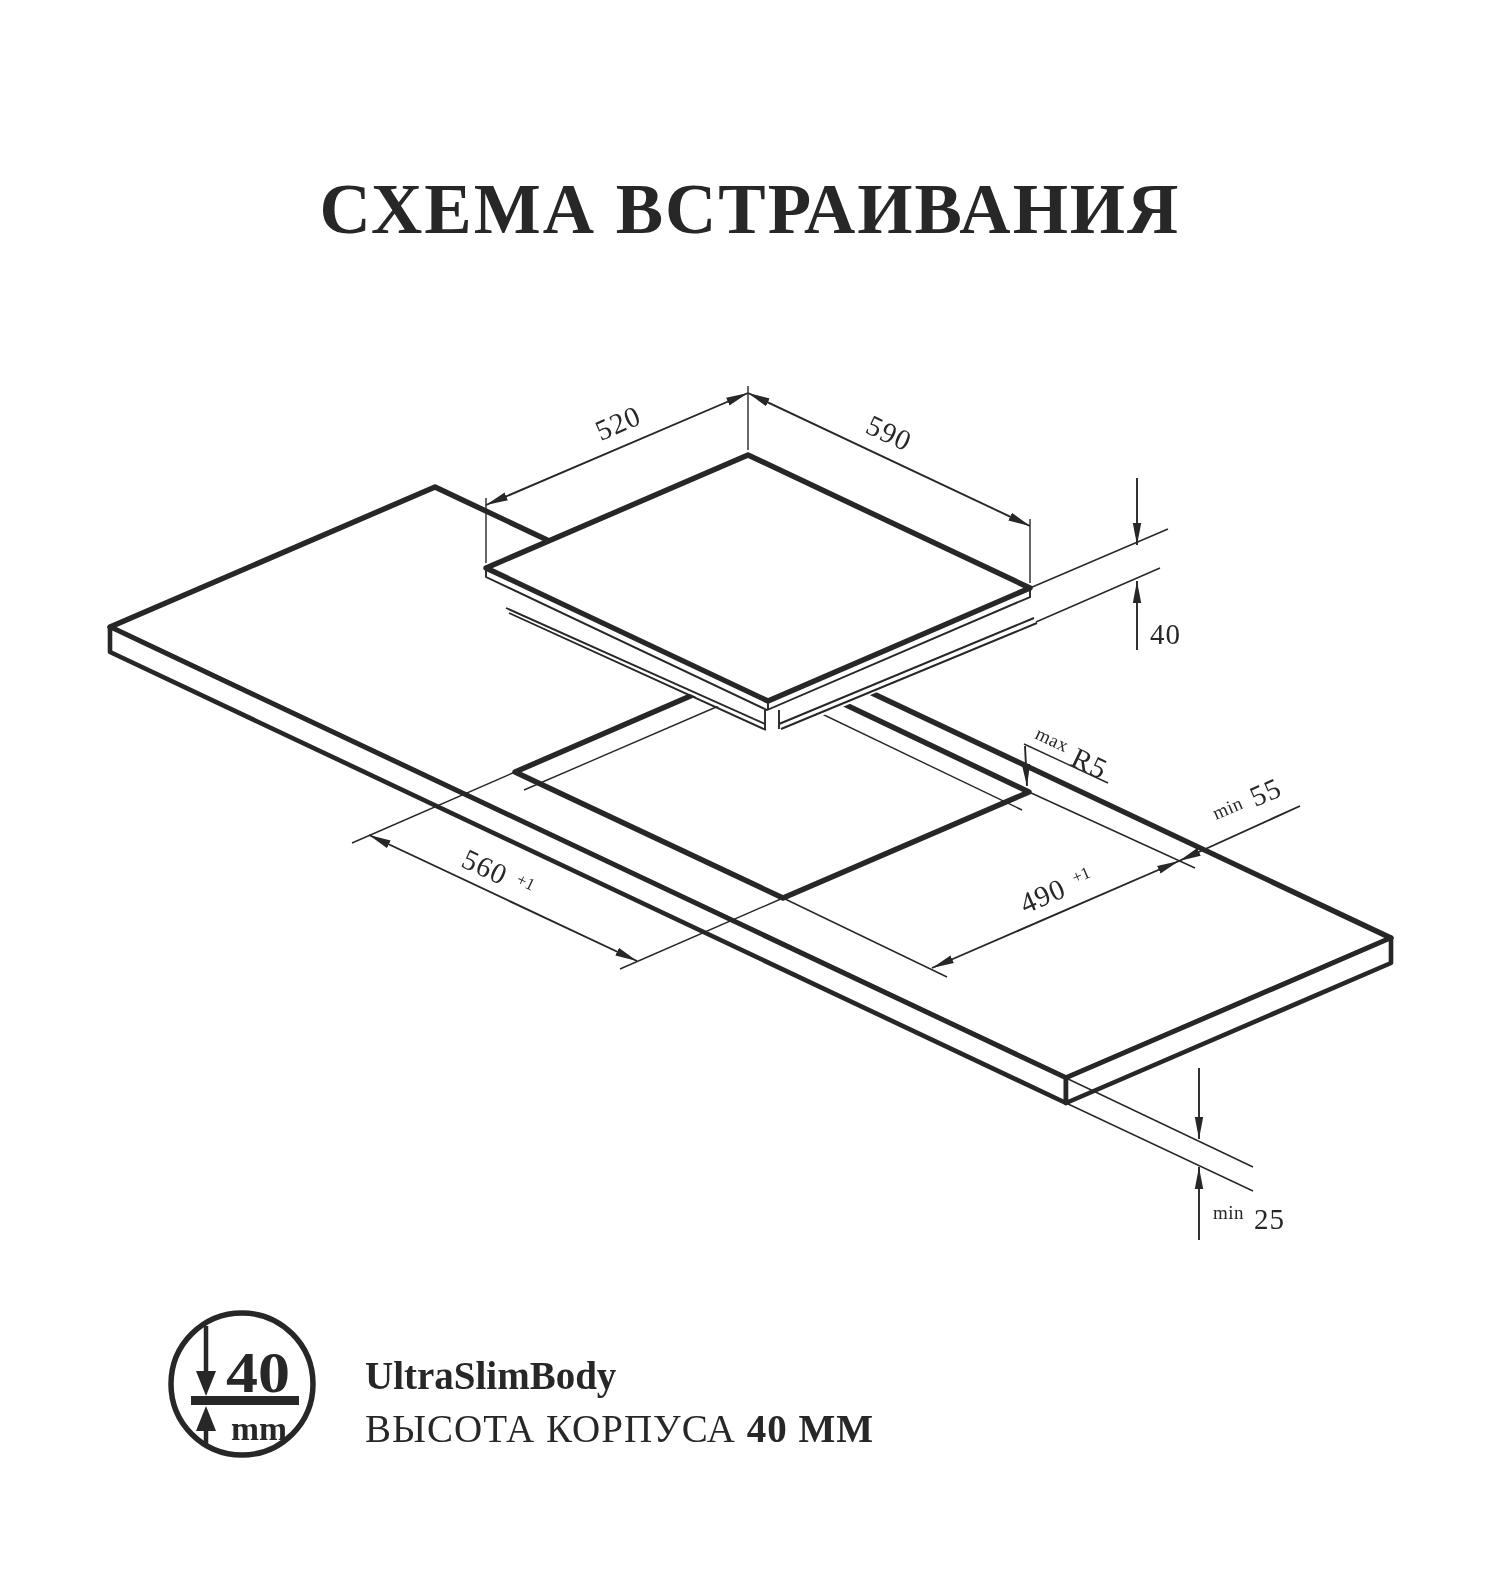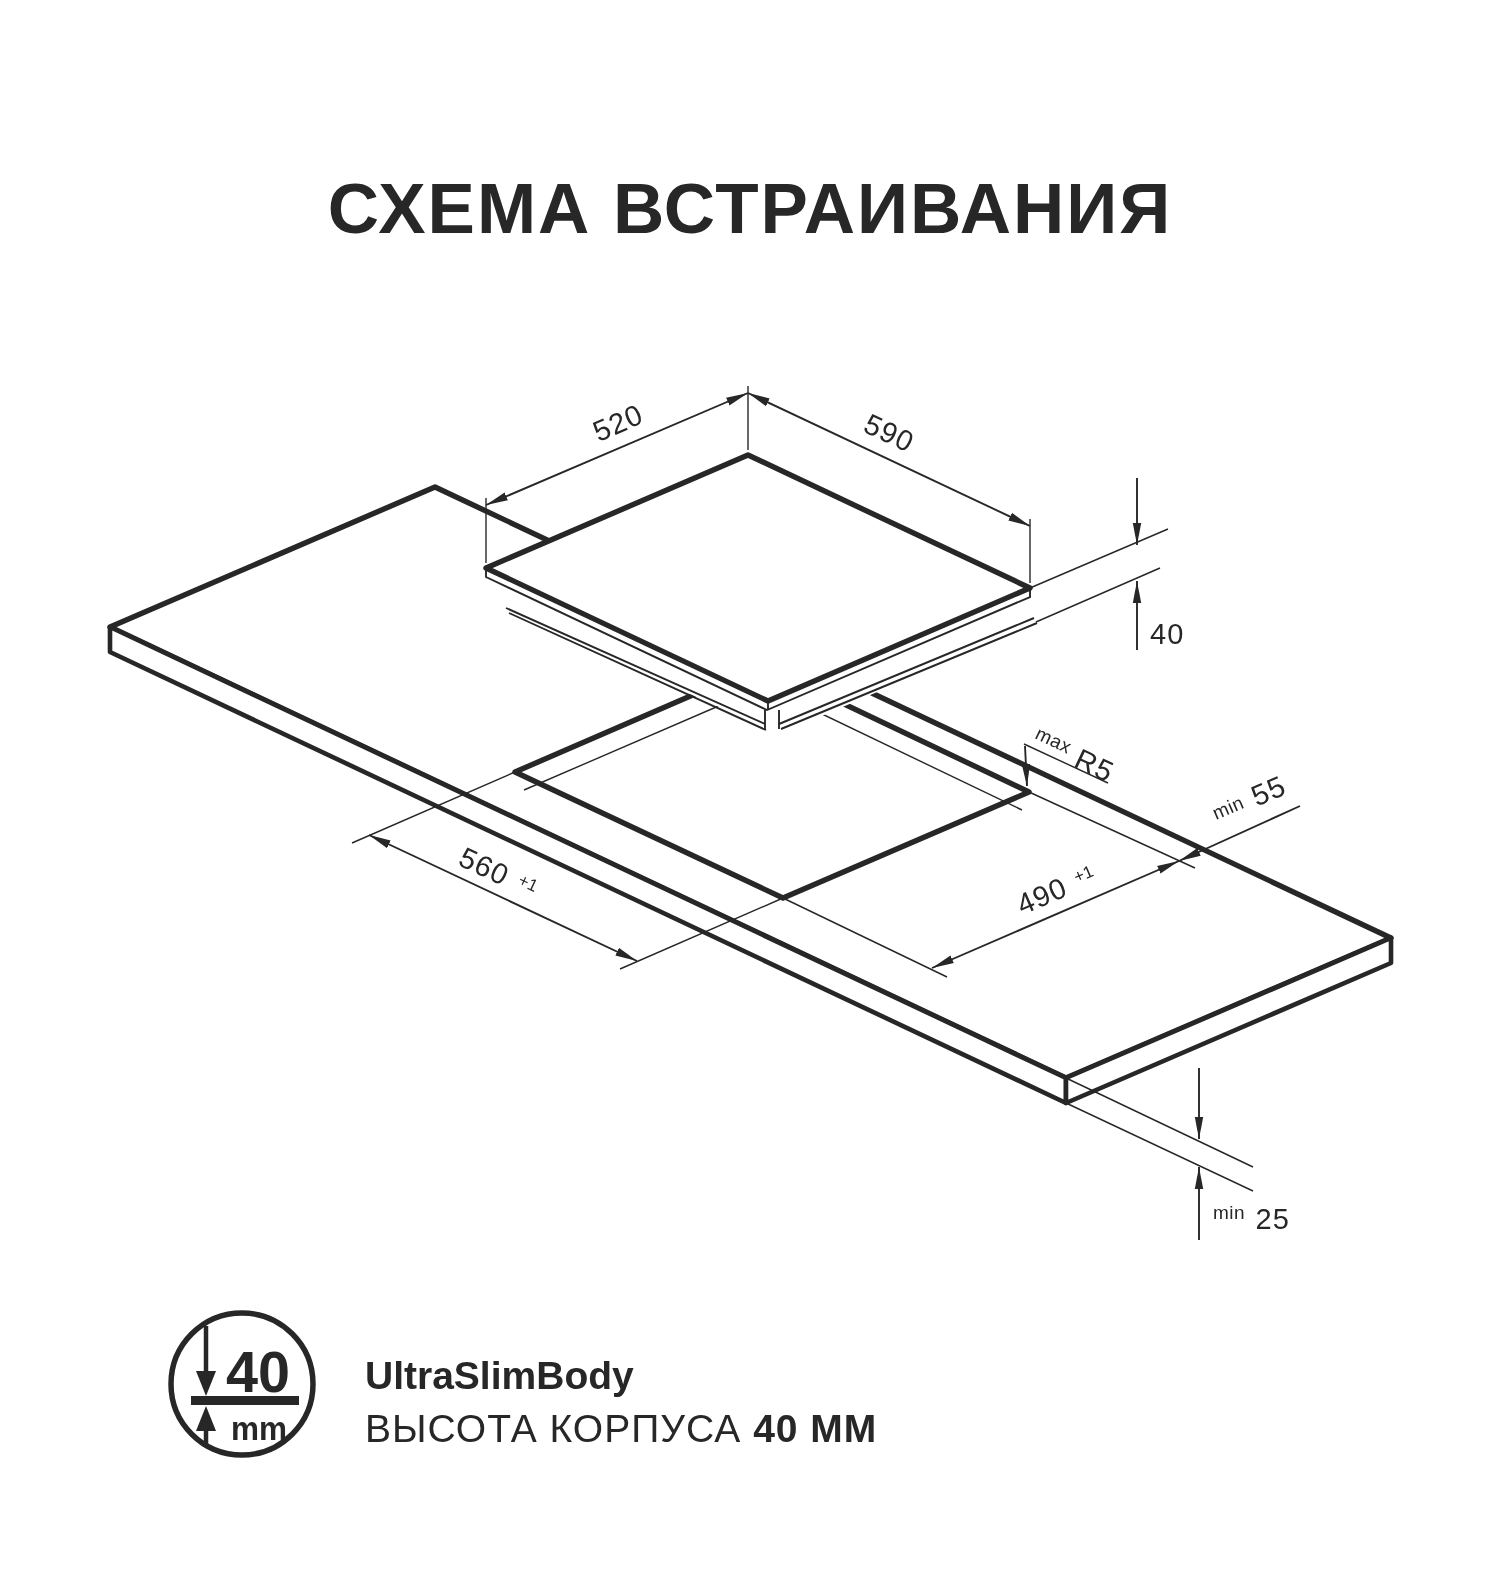--- a/index.html
+++ b/index.html
@@ -1,17 +1,17 @@
 <!DOCTYPE html>
 <html><head>
 <meta charset="utf-8">
 <style>
   html,body{margin:0;padding:0;background:#ffffff;}
   .page{position:relative;width:1500px;height:1586px;background:#fff;overflow:hidden;
-        font-family:Liberation Sans, sans-serif;}
+        font-family:Liberation Serif, serif;}
   svg{display:block}
   
   .ink        {stroke:#272727;}
   .thick      {fill:#ffffff;stroke:#272727;stroke-width:5.4;stroke-linejoin:round;}
   .face       {fill:#ffffff;stroke:#272727;stroke-width:4.6;stroke-linejoin:round;}
   .thin       {fill:none;stroke:#272727;stroke-width:1.9;}
   .xline      {fill:none;stroke:#272727;stroke-width:1.4;}
   .dim        {fill:none;stroke:#272727;stroke-width:1.9;}
   .fillink    {fill:#272727;stroke:none;}
   text{fill:#272727;}

